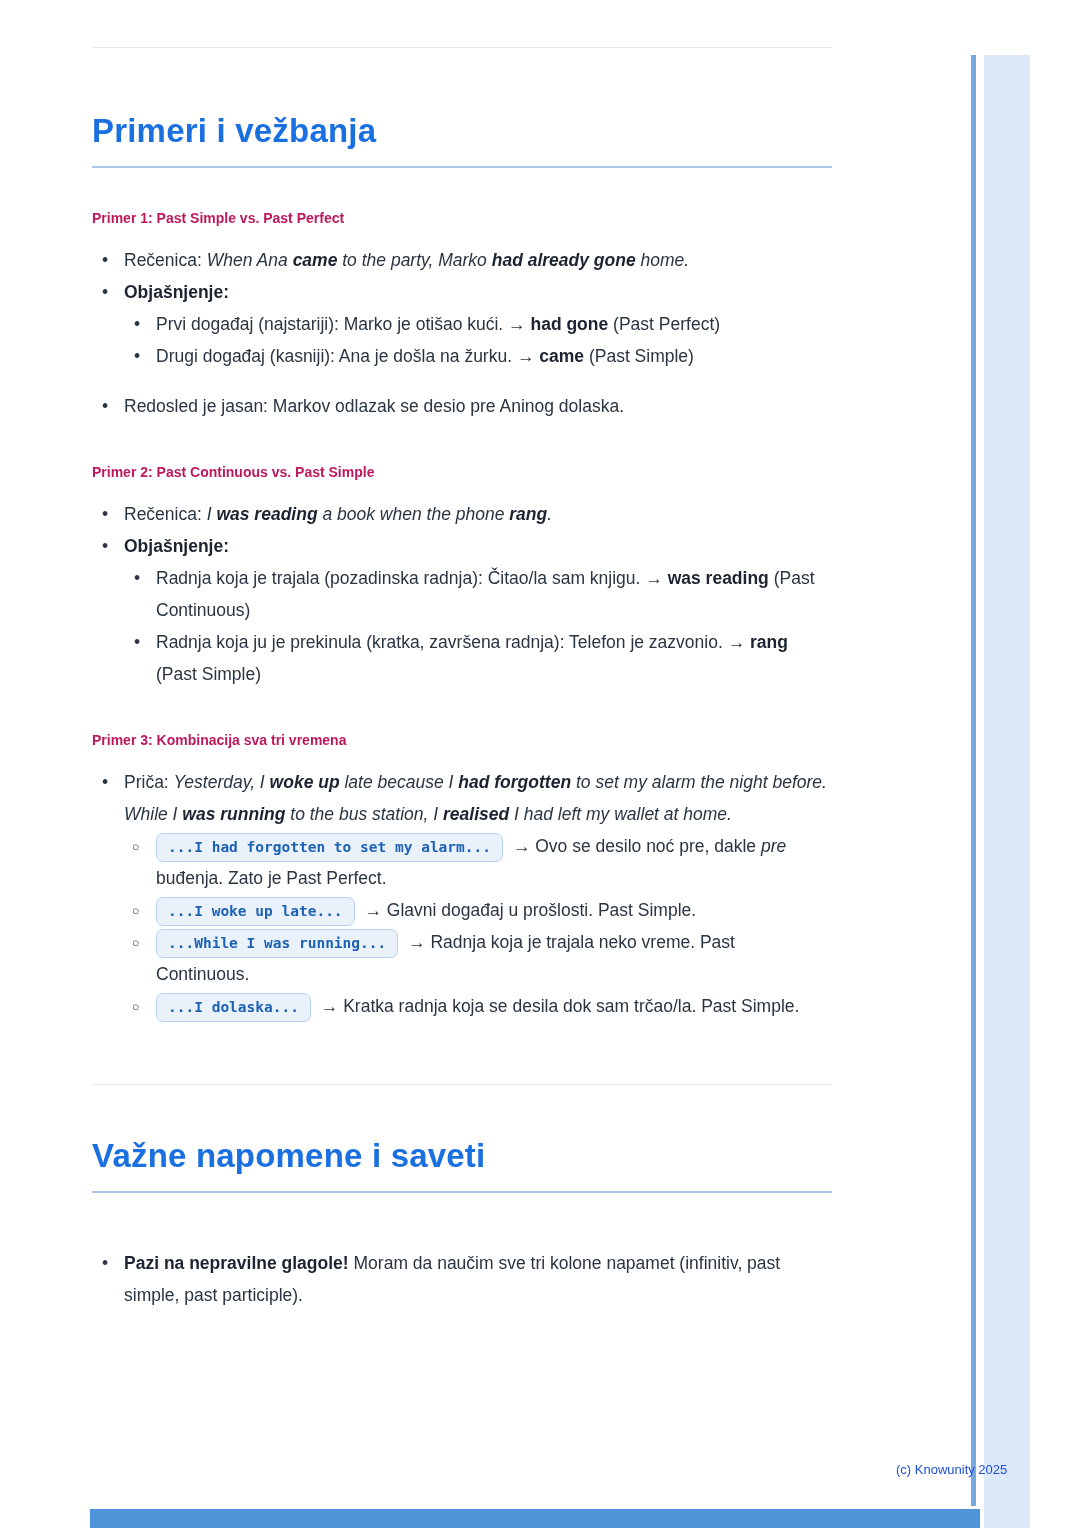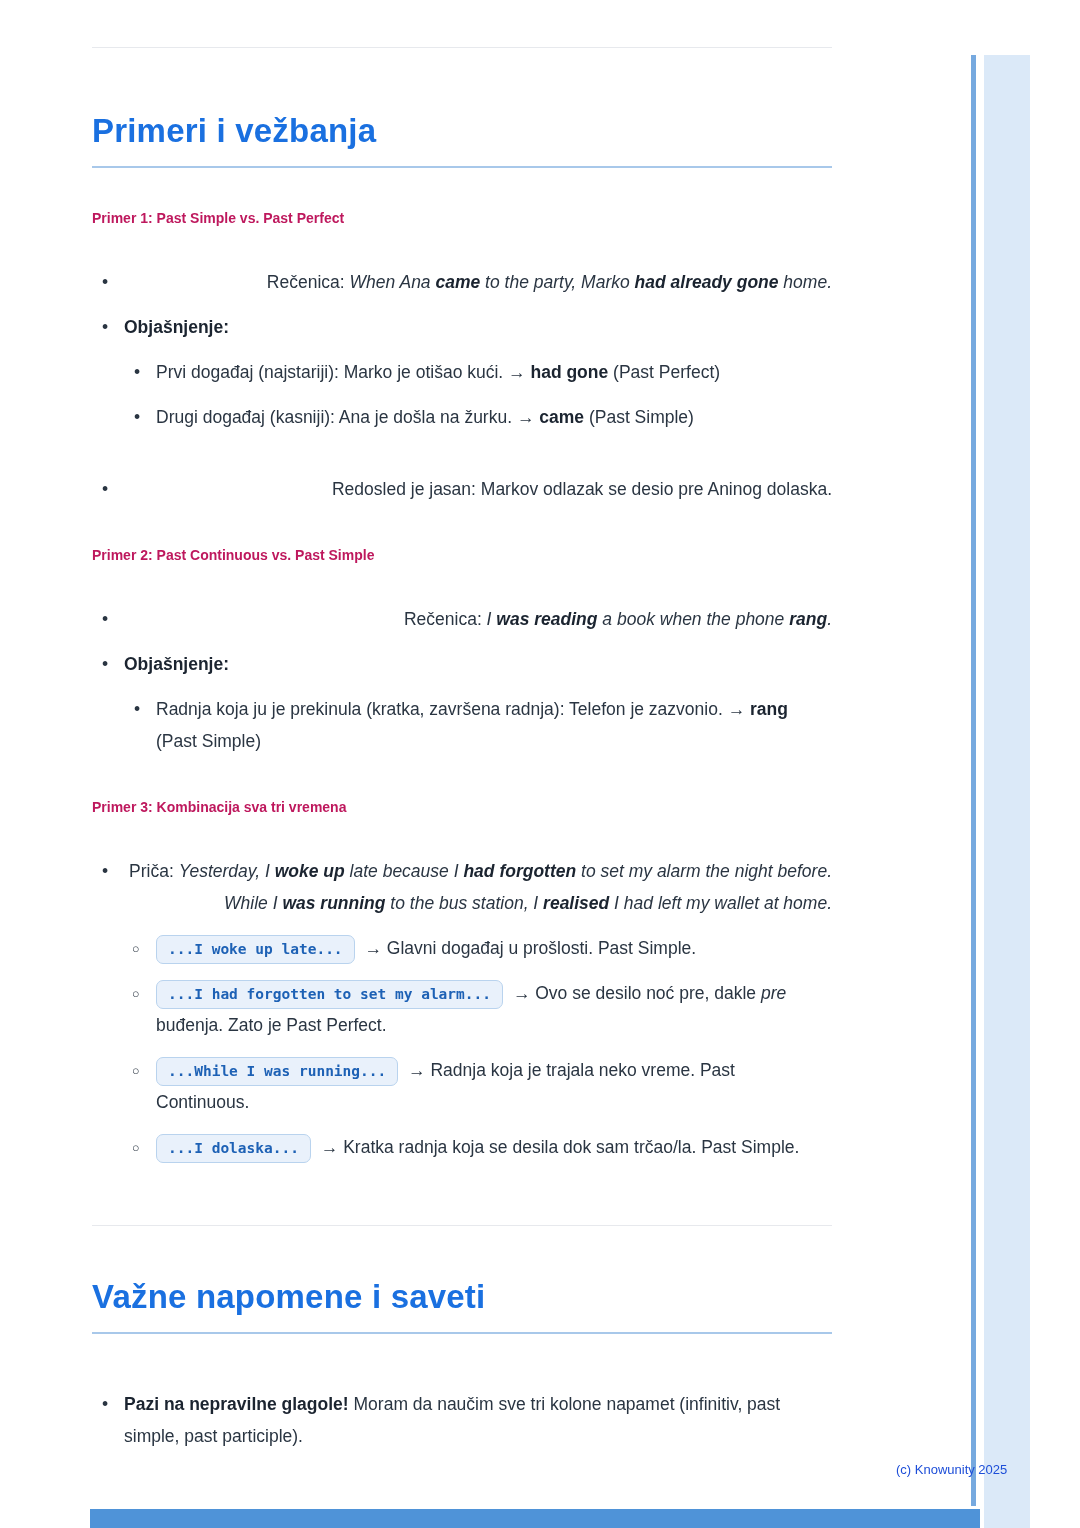--- a/index.html
+++ b/index.html
@@ -32,33 +32,32 @@
   .example-heading {
     margin: 42px 0 0;
     font-size: 14px;
     font-weight: 700;
     color: #be185d;
   }
 
   .li {
     position: relative;
     padding-left: 32px;
-    margin-top: 13px;
     font-size: 17.5px;
     line-height: 32px;
   }
   .li::before {
     content: "\2022";
     position: absolute;
     left: 10px; top: 0;
     color: #2a3542;
   }
   .l2 { margin-left: 32px; }
   .circle::before { content: "\25CB"; font-size: 12.5px; left: 8px; top: 1px; }
-  .gap-lg { margin-top: 40px; text-align: right; }
+  .gap-lg { margin-top: 18px; }
   .gap-xl { margin-top: 54px; }
 
   .b  { font-weight: 700; color: #1b2430; }
   .i  { font-style: italic; }
   .bi { font-weight: 700; font-style: italic; color: #1b2430; }
 
   .chip {
     display: inline-block;
     font-family: "DejaVu Sans Mono", "Liberation Mono", monospace;
     font-size: 14.5px;
@@ -100,31 +99,32 @@
   <div class="li l2"><span>Drugi događaj (kasniji): Ana je došla na žurku. → </span><span class="b">came</span><span> (Past Simple)</span></div>
 
   <div class="li l1 gap-lg">Redosled je jasan: Markov odlazak se desio pre Aninog dolaska.</div>
 
   <h3 class="example-heading">Primer 2: Past Continuous vs. Past Simple</h3>
 
   <div class="li l1 gap-lg"><span>Rečenica: </span><span class="i">I </span><span class="bi">was reading</span><span class="i"> a book when the phone </span><span class="bi">rang</span><span class="i">.</span></div>
 
   <div class="li l1"><span class="b">Objašnjenje:</span></div>
 
+  <div class="li l2"><span>Radnja koja je trajala (pozadinska radnja): Čitao/la sam knjigu. → </span><span class="b">was reading</span><span> (Past Continuous)</span></div>
 
   <div class="li l2"><span>Radnja koja ju je prekinula (kratka, završena radnja): Telefon je zazvonio. → </span><span class="b">rang</span><span> (Past Simple)</span></div>
 
   <h3 class="example-heading">Primer 3: Kombinacija sva tri vremena</h3>
 
   <div class="li l1 gap-lg"><span>Priča: </span><span class="i">Yesterday, I </span><span class="bi">woke up</span><span class="i"> late because I </span><span class="bi">had forgotten</span><span class="i"> to set my alarm the night before. While I </span><span class="bi">was running</span><span class="i"> to the bus station, I </span><span class="bi">realised</span><span class="i"> I had left my wallet at home.</span></div>
 
 
+  <div class="li l2 circle"><span class="chip">...I had forgotten to set my alarm...</span><span> → Ovo se desilo noć pre, dakle </span><span class="i">pre</span><span> buđenja. Zato je Past Perfect.</span></div>
+
   <div class="li l2 circle"><span class="chip">...I woke up late...</span><span> → Glavni događaj u prošlosti. Past Simple.</span></div>
-
-  <div class="li l2 circle"><span class="chip">...I had forgotten to set my alarm...</span><span> → Ovo se desilo noć pre, dakle </span><span class="i">pre</span><span> buđenja. Zato je Past Perfect.</span></div>
 
   <div class="li l2 circle"><span class="chip">...While I was running...</span><span> → Radnja koja je trajala neko vreme. Past Continuous.</span></div>
 
   <div class="li l2 circle"><span class="chip">...I dolaska...</span><span> → Kratka radnja koja se desila dok sam trčao/la. Past Simple.</span></div>
 
   <div class="rule section-rule"></div>
 
   <h1 class="section-title second">Važne napomene i saveti</h1>
   <div class="title-underline"></div>
 

